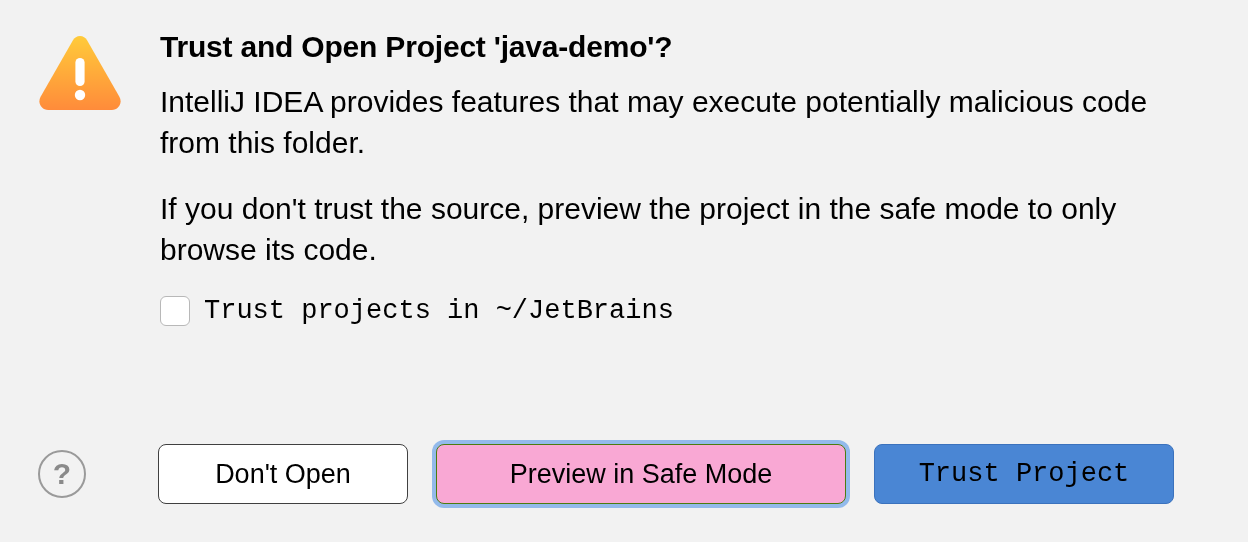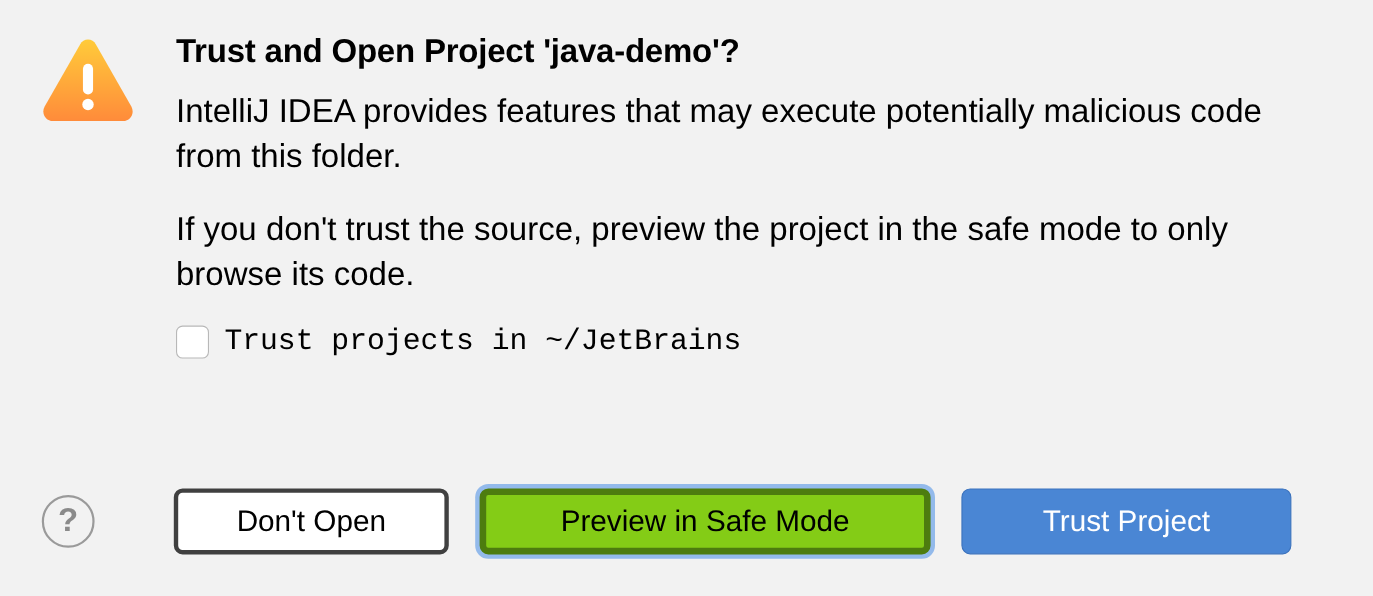--- a/index.html
+++ b/index.html
@@ -96,33 +96,34 @@
     font-size: 27px;
     padding: 0 34px;
     cursor: pointer;
     display: flex;
     align-items: center;
     justify-content: center;
     white-space: nowrap;
   }
   .btn-secondary {
     background: #fff;
-    border: 4px solid #404040;
+    border: 1px solid #404040;
     color: #000;
   }
   .btn-focused {
-    background: #84cc16;
-    border: 6px solid #4d7c0f;
+    background: #f9a8d4;
+    border: 1px solid #4d7c0f;
     color: #000;
     box-shadow: 0 0 0 4px rgba(70, 140, 230, 0.55);
   }
   .btn-primary {
     background: #4a86d4;
     border: 1px solid #3b72bd;
-    color: #ffffff;
+    color: #000000;
+    font-family: Liberation Mono, monospace;
   }
   .btn-dont { width: 250px; }
   .btn-preview { width: 410px; }
   .btn-trust { width: 300px; }
 </style>
 </head>
 <body>
 
 <div class="dialog">
   <div class="top-row">

